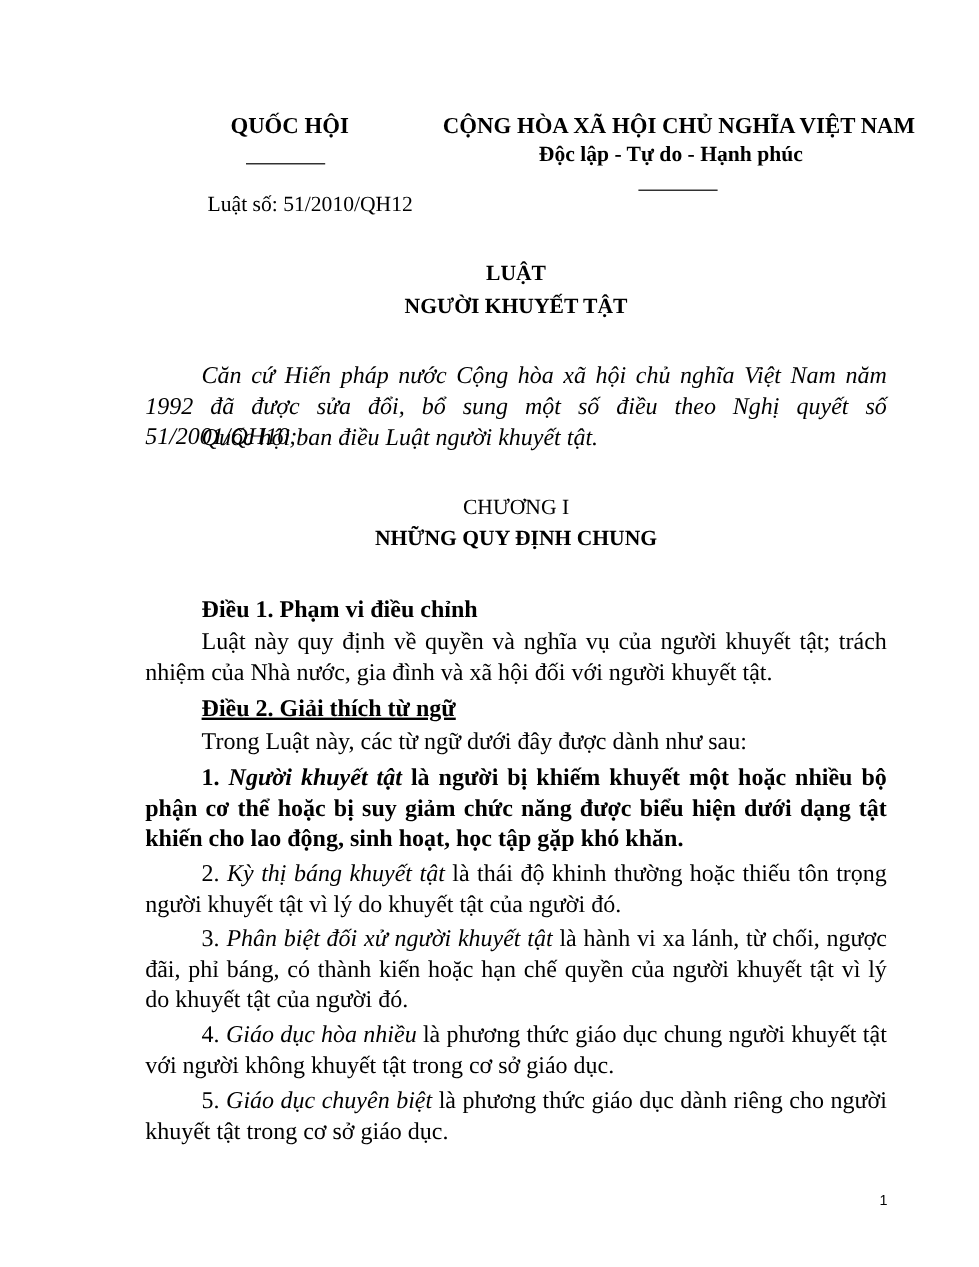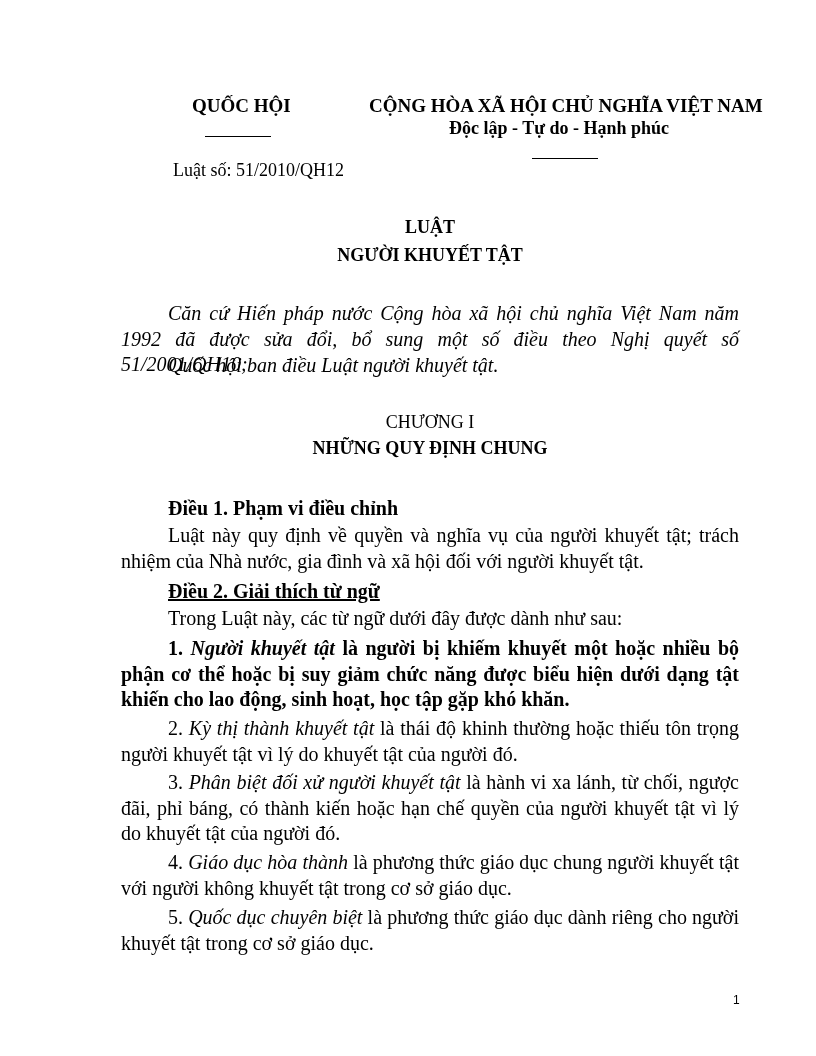--- a/index.html
+++ b/index.html
@@ -41,28 +41,28 @@
 <div class="para indent" style="top:523px;">Luật này quy định về quyền và nghĩa vụ của người khuyết tật; trách nhiệm của Nhà nước, gia đình và xã hội đối với người khuyết tật.</div>
 
 <div class="para indent bold" style="top:579px;text-decoration:underline;">Điều 2. Giải thích từ ngữ</div>
 <div class="para indent" style="top:606px;">Trong Luật này, các từ ngữ dưới đây được dành như sau:</div>
 
 <div class="para indent" style="top:636px;font-weight:bold;">
   <span>1. </span><span class="ital">Người khuyết tật</span><span> là người bị khiếm khuyết một hoặc nhiều bộ phận cơ thể hoặc bị suy giảm chức năng được biểu hiện dưới dạng tật khiến cho lao động, sinh hoạt, học tập gặp khó khăn.</span>
 </div>
 
 <div class="para indent" style="top:716px;">
-  <span>2. </span><span class="ital">Kỳ thị thành khuyết tật</span><span> là thái độ khinh thường hoặc thiếu tôn trọng người khuyết tật vì lý do khuyết tật của người đó.</span>
+  <span>2. </span><span class="ital">Kỳ thị báng khuyết tật</span><span> là thái độ khinh thường hoặc thiếu tôn trọng người khuyết tật vì lý do khuyết tật của người đó.</span>
 </div>
 
 <div class="para indent" style="top:770px;">
   <span>3. </span><span class="ital">Phân biệt đối xử người khuyết tật</span><span> là hành vi xa lánh, từ chối, ngược đãi, phỉ báng, có thành kiến hoặc hạn chế quyền của người khuyết tật vì lý do khuyết tật của người đó.</span>
 </div>
 
 <div class="para indent" style="top:850px;">
-  <span>4. </span><span class="ital">Giáo dục hòa thành</span><span> là phương thức giáo dục chung người khuyết tật với người không khuyết tật trong cơ sở giáo dục.</span>
+  <span>4. </span><span class="ital">Giáo dục hòa nhiều</span><span> là phương thức giáo dục chung người khuyết tật với người không khuyết tật trong cơ sở giáo dục.</span>
 </div>
 
 <div class="para indent" style="top:905px;">
-  <span>5. </span><span class="ital">Quốc dục chuyên biệt</span><span> là phương thức giáo dục dành riêng cho người khuyết tật trong cơ sở giáo dục.</span>
+  <span>5. </span><span class="ital">Giáo dục chuyên biệt</span><span> là phương thức giáo dục dành riêng cho người khuyết tật trong cơ sở giáo dục.</span>
 </div>
 
 <div class="pagenum">1</div>
 
 </body></html>

